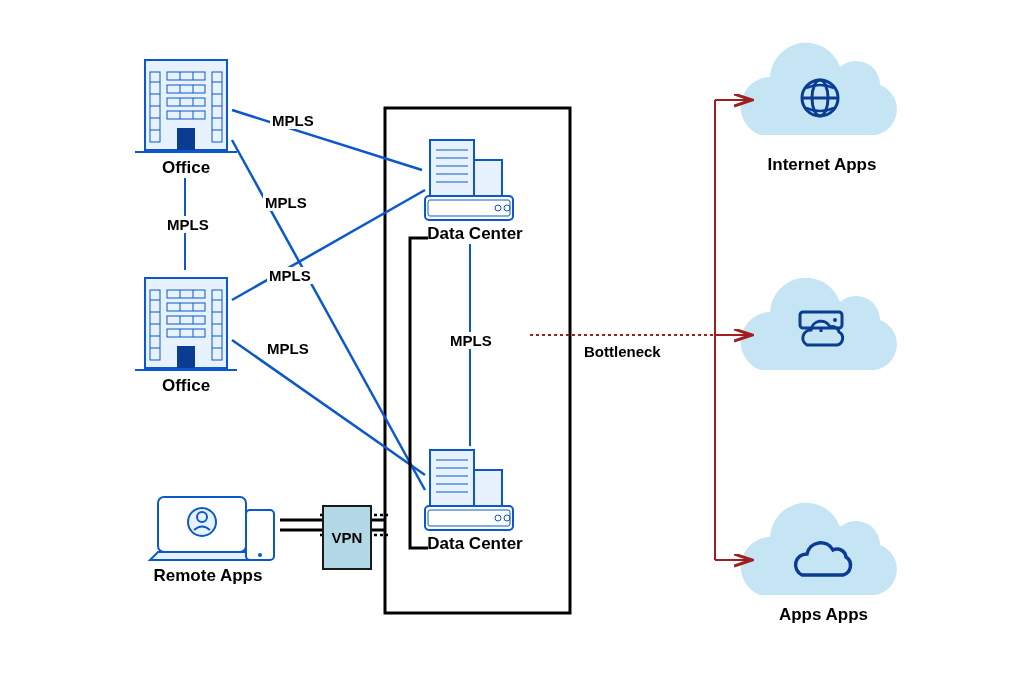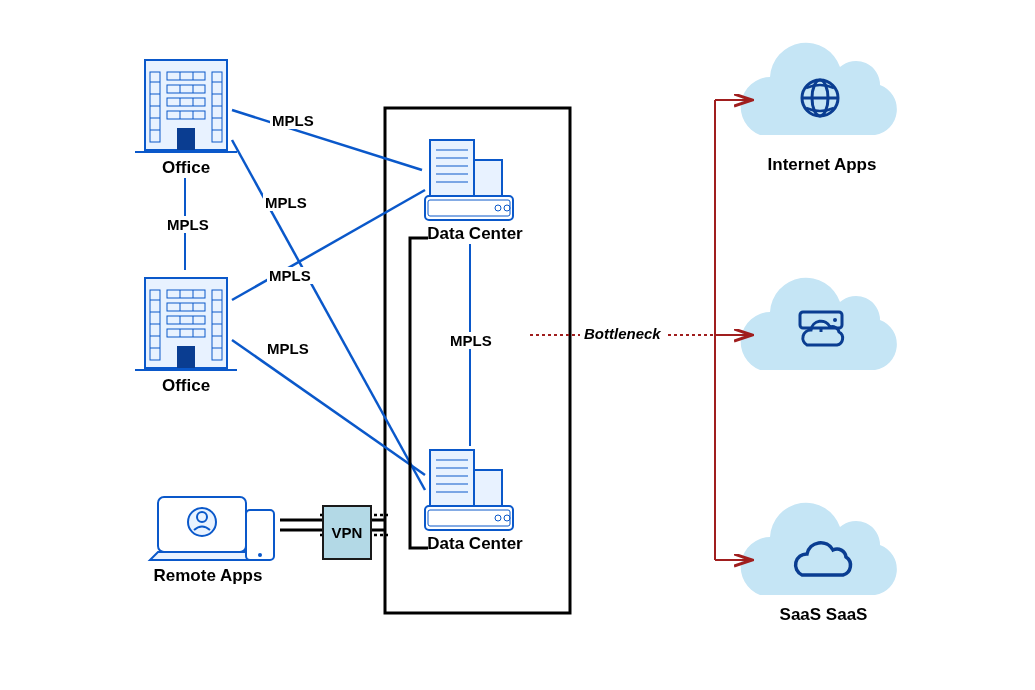--- a/index.html
+++ b/index.html
@@ -223,34 +223,34 @@
 
   <line x1="530" y1="335" x2="715" y2="335" stroke="#a01e1e" stroke-width="2" stroke-dasharray="3 3"></line>
 
   <line x1="715" y1="335" x2="715" y2="100" stroke="#a01e1e" stroke-width="2"></line>
   <line x1="715" y1="100" x2="750" y2="100" stroke="#a01e1e" stroke-width="2" marker-end="url(#arrow-red)"></line>
   <line x1="715" y1="335" x2="750" y2="335" stroke="#a01e1e" stroke-width="2" marker-end="url(#arrow-red)"></line>
   <line x1="715" y1="335" x2="715" y2="560" stroke="#a01e1e" stroke-width="2"></line>
   <line x1="715" y1="560" x2="750" y2="560" stroke="#a01e1e" stroke-width="2" marker-end="url(#arrow-red)"></line>
 </svg>
 
-<div class="vpn-box" style="left:322px; top:505px; width:50px; height:55px;">
+<div class="vpn-box" style="left:322px; top:505px; width:50px; height:65px;">
   <span>VPN</span>
 </div>
 
 <div class="label" style="left:158px; top:158px; width:56px;">Office</div>
 <div class="label" style="left:158px; top:376px; width:56px;">Office</div>
 <div class="label" style="left:148px; top:566px; width:120px;">Remote Apps</div>
 <div class="label" style="left:420px; top:224px; width:110px;">Data Center</div>
 <div class="label" style="left:420px; top:534px; width:110px;">Data Center</div>
 <div class="label" style="left:762px; top:145px; width:120px;margin-top:10px;">Internet Apps</div>
-<div class="label" style="left:776px; top:605px; width:95px;">SaaS SaaS</div>
+<div class="label" style="left:776px; top:605px; width:95px;">Apps Apps</div>
 
 <div class="mpls" style="left:165px; top:216px;">MPLS</div>
 <div class="mpls" style="left:270px; top:112px;">MPLS</div>
 <div class="mpls" style="left:263px; top:194px;">MPLS</div>
 <div class="mpls" style="left:267px; top:267px;">MPLS</div>
 <div class="mpls" style="left:265px; top:340px;">MPLS</div>
 <div class="mpls" style="left:448px; top:332px;">MPLS</div>
 
-<div class="bottleneck" style="left:580px; top:325px;font-style:italic;">Bottleneck</div>
+<div class="bottleneck" style="left:580px; top:343px;">Bottleneck</div>
 
 </div>
 
 </body></html>

